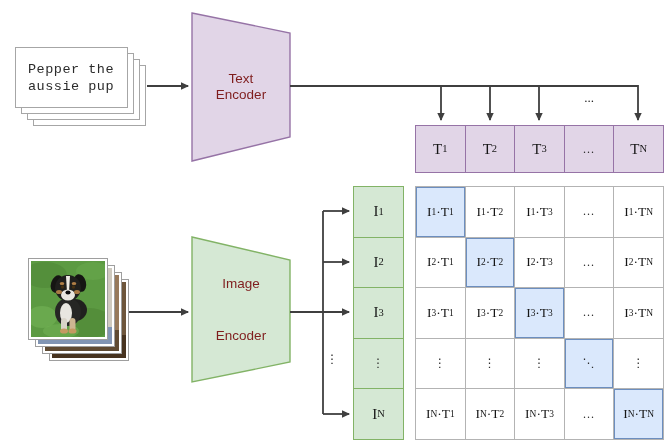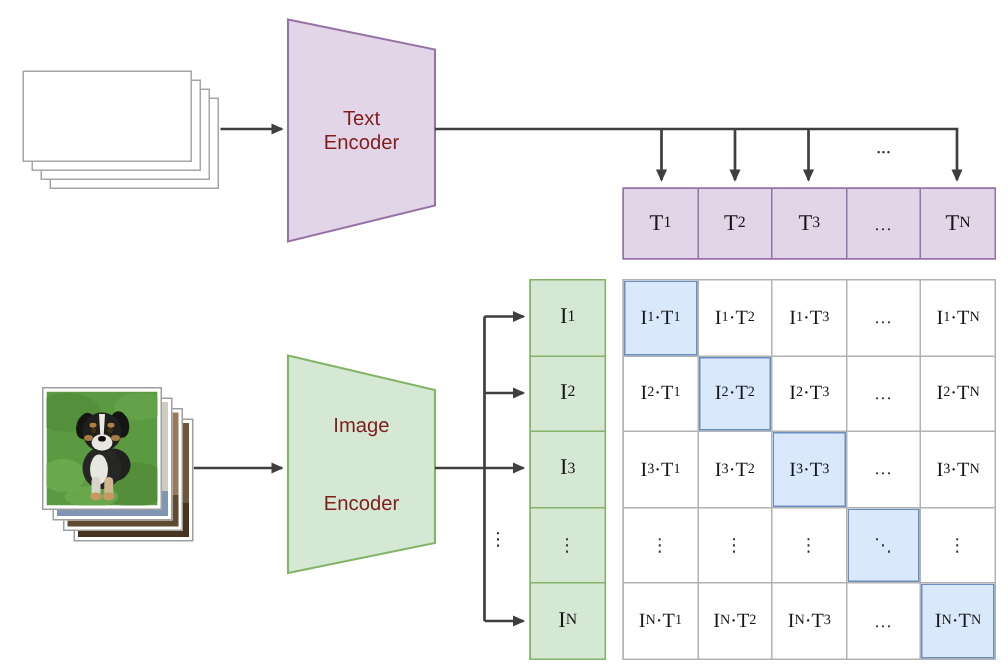--- a/index.html
+++ b/index.html
@@ -82,20 +82,22 @@
     <path class="wire" d="M323,211 H349" marker-end="url(#ah)"></path>
     <path class="wire" d="M323,262 H349" marker-end="url(#ah)"></path>
     <path class="wire" d="M323,414 H349" marker-end="url(#ah)"></path>
   </svg>
 
   <div>
     <div class="pcard" style="left:33px;top:65px;"></div>
     <div class="pcard" style="left:27px;top:59px;"></div>
     <div class="pcard" style="left:21px;top:53px;"></div>
     <div class="pcard front" style="left:15px;top:47px;">
+      <span>Pepper the</span>
+      <span>aussie pup</span>
     </div>
   </div>
 
   <div class="enc-label enc-label-text">
     <span>Text</span>
     <span>Encoder</span>
   </div>
   <div class="enc-label enc-label-image">
     <span>Image</span>
     <span>Encoder</span>

